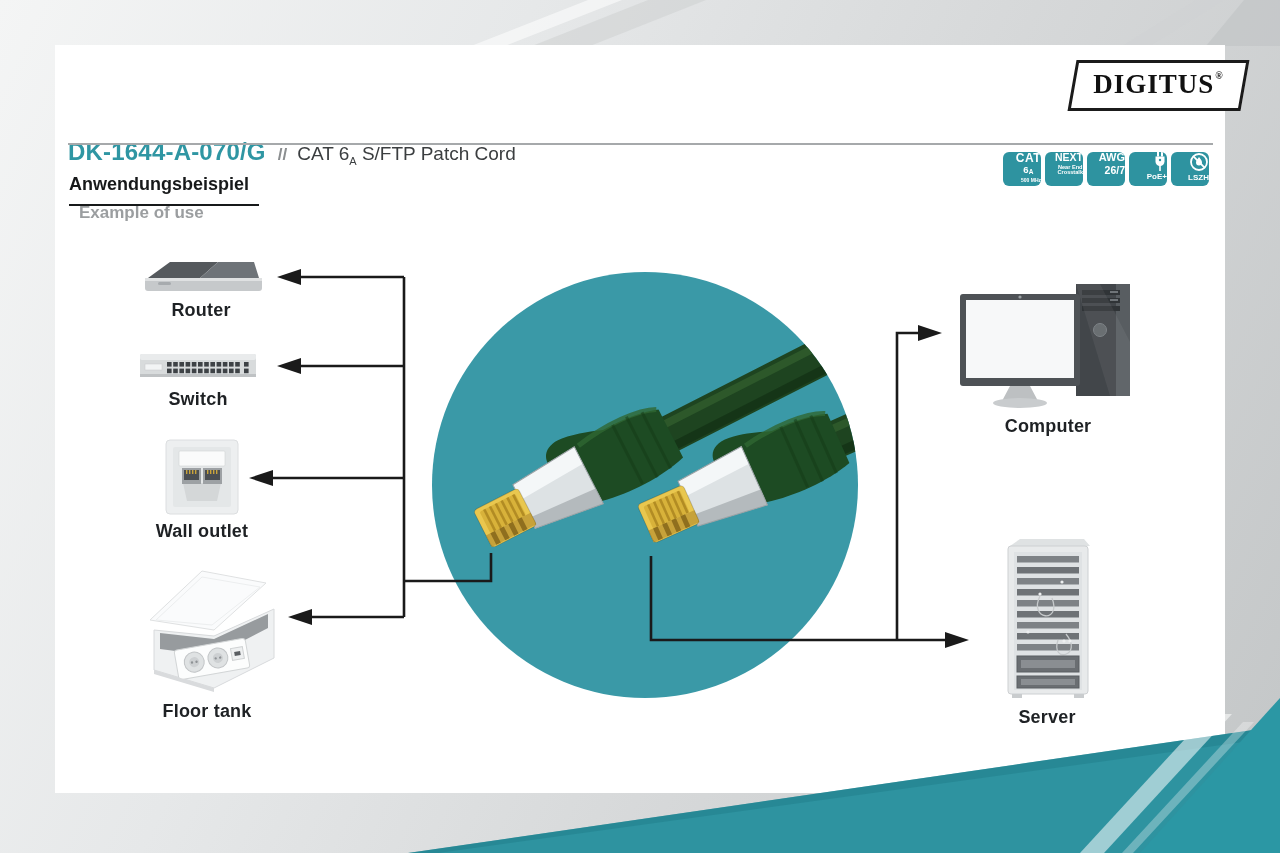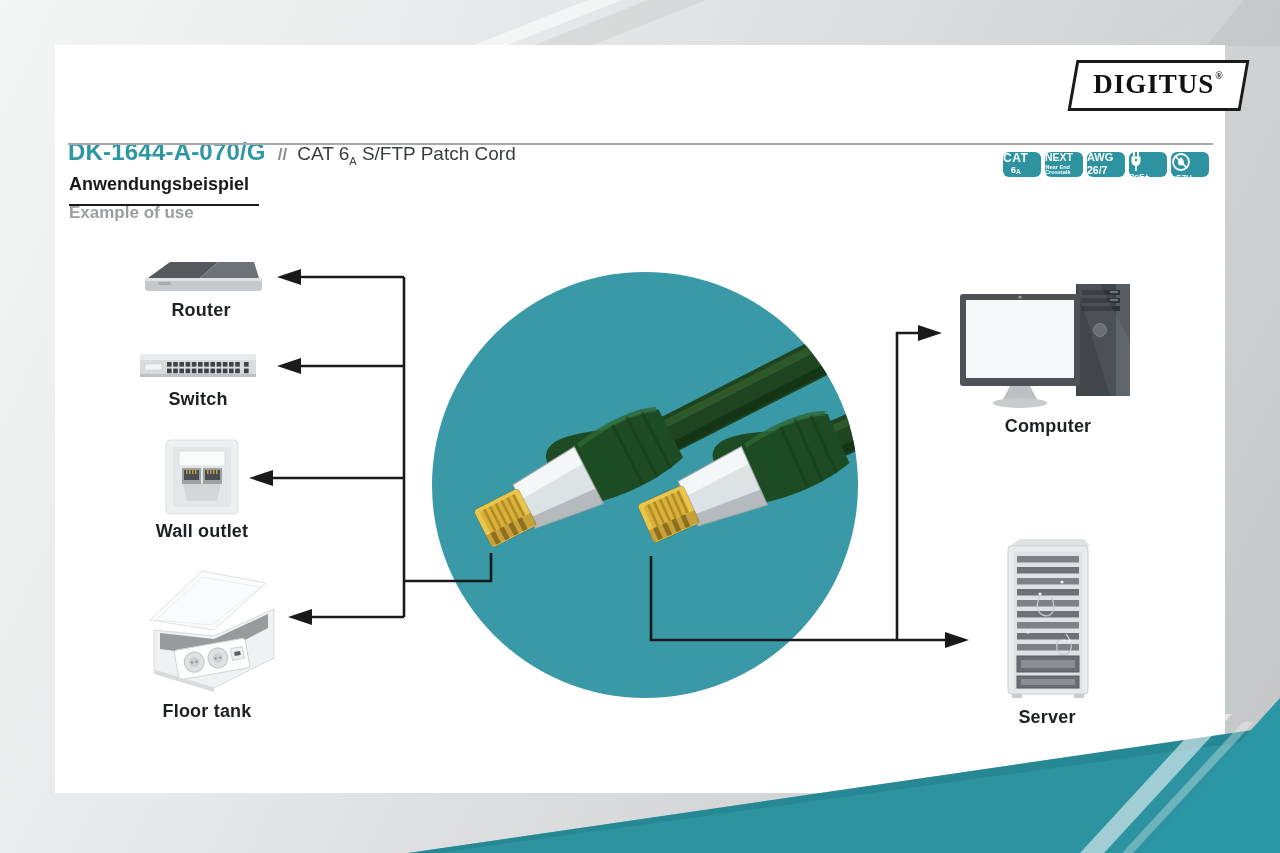--- a/index.html
+++ b/index.html
@@ -18,25 +18,25 @@
   .ptitle{color:#3B3E40;font-size:19px;margin-top:27px;}
   .ptitle sub{font-size:11px;}
   .rule{position:absolute;left:68px;top:143px;width:1145px;height:1.5px;background:#A6A9AB;}
   
   .logo-wrap{position:absolute;left:1072px;top:60px;}
   .logo-box{border:3px solid #1B1B1B;background:#fff;transform:skewX(-10deg);padding:6px 18px 8px 18px;}
   .logo-inner{transform:skewX(10deg);font-family:"Liberation Serif",serif;font-weight:bold;font-size:27px;color:#111;letter-spacing:1px;}
   .logo-inner sup{font-size:10px;vertical-align:14px;margin-left:1px;}
   
   .h-de{position:absolute;left:69px;top:174px;font-size:18px;font-weight:bold;color:#17191A;border-bottom:2px solid #17191A;padding:0 10px 9px 0;}
-  .h-en{position:absolute;left:69px;top:203px;font-size:17px;font-weight:bold;color:#9B9EA0;}
+  .h-en{position:absolute;left:79px;top:203px;font-size:17px;font-weight:bold;color:#9B9EA0;}
   
   .badges{position:absolute;left:1003px;top:152px;display:flex;gap:4px;}
-  .badge{width:38px;height:25px;background:#2E93A0;border-radius:6px;color:#fff;
-         display:flex;flex-direction:column;align-items:flex-start;text-align:center;overflow:hidden;}
+  .badge{width:38px;height:34px;background:#2E93A0;border-radius:6px;color:#fff;
+         display:flex;flex-direction:column;align-items:flex-end;text-align:center;overflow:hidden;}
   .b-top{flex:1 1 auto;display:flex;flex-direction:column;align-items:center;justify-content:center;line-height:1;}
   .b-div{width:30px;height:1px;background:rgba(255,255,255,.95);}
   .b-cat{font-weight:bold;font-size:12px;letter-spacing:.5px;}
   .b-6a{font-size:9.5px;font-weight:bold;margin-top:1px;}
   .b-6a .subA{font-size:6.5px;vertical-align:-1px;}
   .b-next{font-weight:bold;font-size:10.5px;}
   .b-awg{font-weight:bold;font-size:11px;}
   .b-267{font-weight:bold;font-size:10.5px;}
   .b-foot{font-size:8px;font-weight:bold;padding:2px 0 21px 0;line-height:1.05;}
   .b-foot.tiny{font-size:5px;font-weight:bold;}

